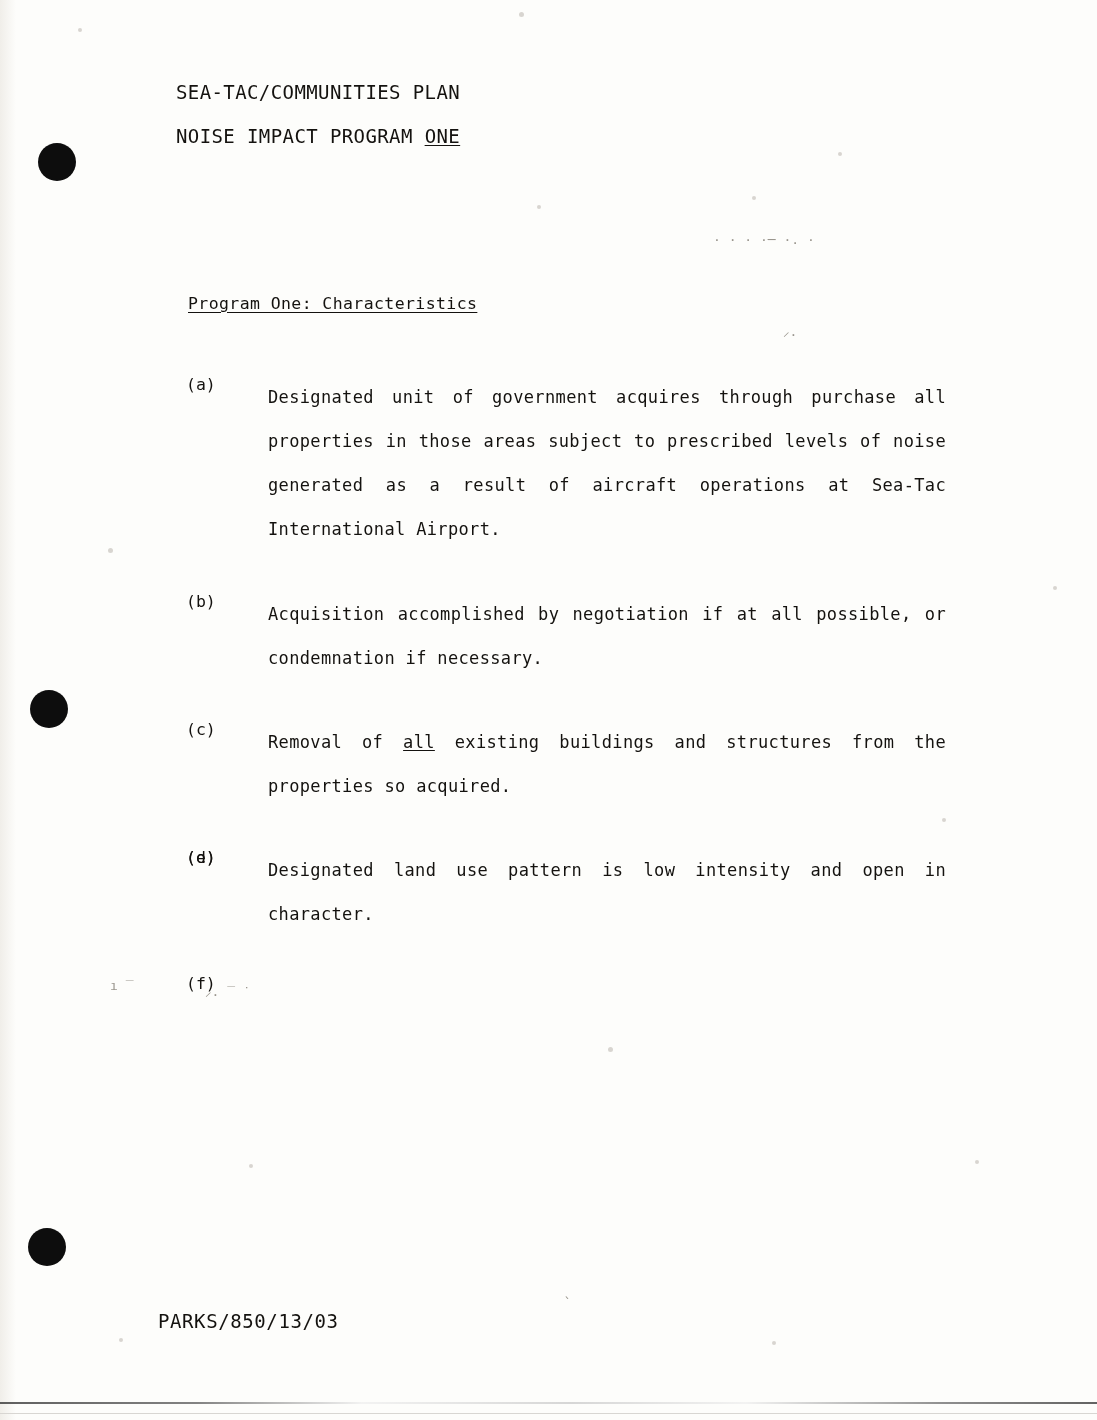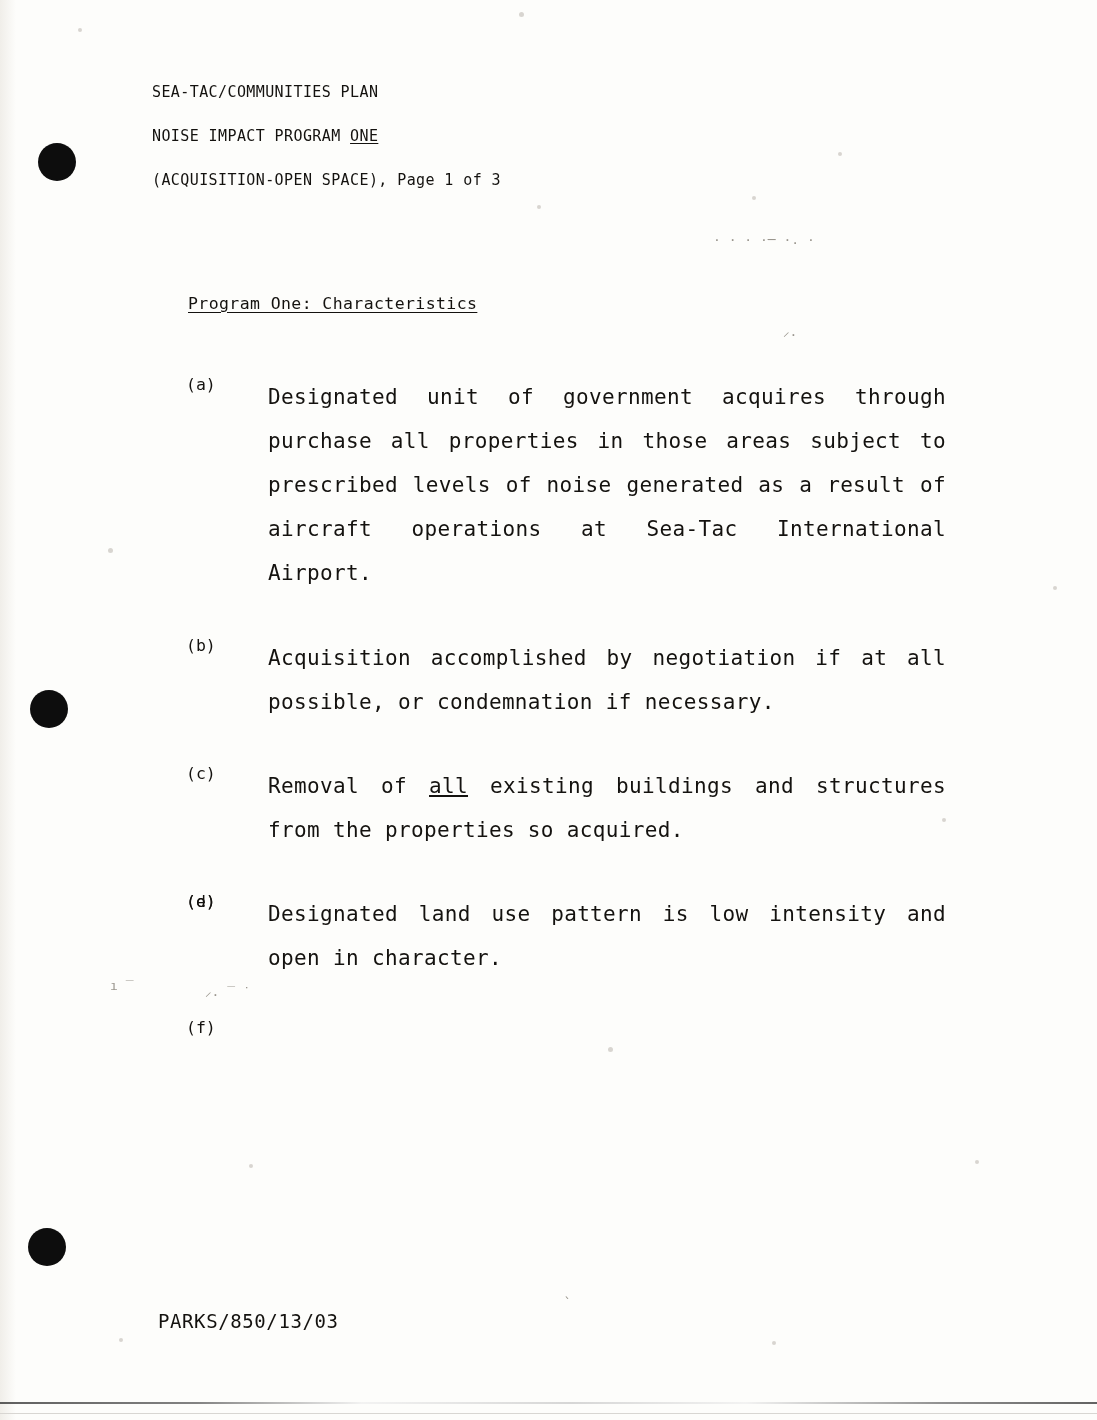--- a/index.html
+++ b/index.html
@@ -25,25 +25,26 @@
   }
   .punch {
     position: absolute;
     width: 38px;
     height: 38px;
     border-radius: 50%;
     background: #0d0d0d;
   }
   .header {
     position: absolute;
-    left: 152px;
+    left: 176px;
     top: 70px;
-    font-size: 15px;
+    font-size: 19px;
     letter-spacing: .4px;
     line-height: 44px;
+    text-align: center;
   }
   .header div {
     white-space: nowrap;
   }
   u.u {
     text-decoration: underline;
     text-underline-offset: 2px;
   }
   .section-title {
     position: absolute;
@@ -66,21 +67,21 @@
     margin-bottom: 41px;
   }
   .item .marker {
     position: absolute;
     left: 26px;
     top: 0;
     font-size: 16.5px;
   }
   .item .body {
     margin-left: 108px;
-    font-size: 21px;
+    font-size: 17px;
     line-height: 44px;
     letter-spacing: .35px;
     text-align: justify;
     text-justify: inter-word;
     padding-right: 4px;
   }
   .item .body p {
     margin: 0;
   }
   .item.empty .body {
@@ -150,21 +151,20 @@
   <div class="speck" style="left:119px; top:1338px; width:4px; height:4px;"></div>
   <div class="faint" style="left:713px; top:232px; width:130px; height:10px;">· · ·  ·─ ·. ·</div>
   <div class="faint" style="left:783px; top:322px;">⸝.</div>
   <div class="faint" style="left:110px; top:978px;">ı  ‾</div>
   <div class="faint" style="left:205px; top:982px;">⸝.   ‾ ˙</div>
   <div class="faint" style="left:563px; top:1283px;">ˎ</div>
 
   <div class="header">
     <div>SEA-TAC/COMMUNITIES PLAN</div>
     <div><span>NOISE IMPACT PROGRAM </span><u class="u">ONE</u></div>
-    <div>(ACQUISITION-OPEN SPACE), Page 1 of 3</div>
   </div>
 
   <div class="section-title">Program One:  Characteristics</div>
 
   <div class="items">
 
     <div class="item">
       <span class="marker">(a)</span>
       <div class="body">
         <p>Designated unit of government acquires through purchase all properties in those areas subject to prescribed levels of noise generated as a result of aircraft operations at Sea-Tac International Airport.</p>

